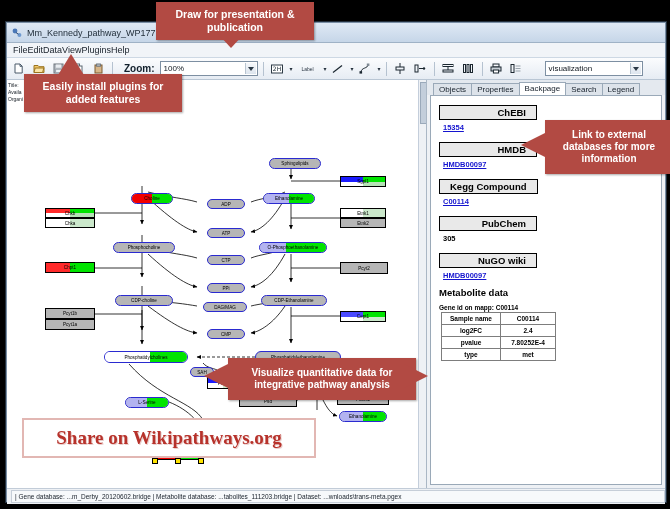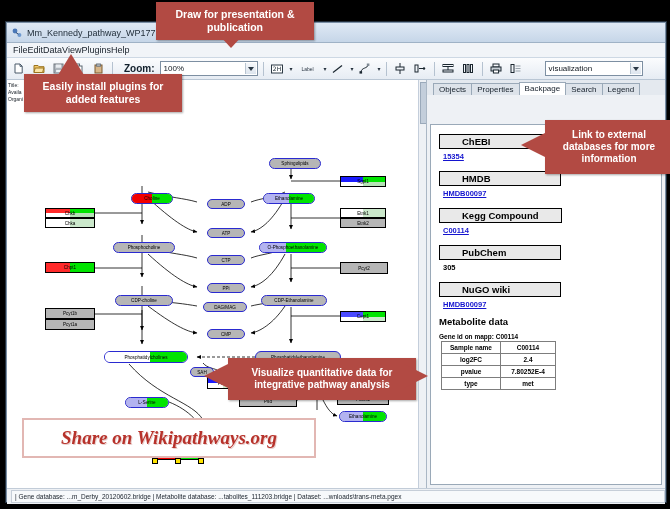--- a/index.html
+++ b/index.html
@@ -29,27 +29,27 @@
   .sep{width:1px;height:14px;background:#b5c2d0;margin:0 2px;}
   .mini-arrow{font-size:6px;color:#26323e;margin-left:1px;}
 
   .body-row{display:flex;height:calc(478px - 19px - 14px - 21px - 16px);}
   .canvas-wrap{position:relative;flex:1;background:#fff;border-right:1px solid #aab7c5;overflow:hidden;}
   .leftmeta{position:absolute;left:1px;top:2px;font-size:5px;line-height:7px;color:#21282f;}
   .vscroll{position:absolute;right:0;top:0;width:7px;height:100%;background:#eef1f5;border-left:1px solid #c4cedb;}
   .vscroll .thumb{position:absolute;top:2px;left:1px;width:5px;height:40px;background:#c3cedb;border:1px solid #9aa9ba;}
 
   
-  .rpanel{width:238px;background:#eef1f5;display:flex;flex-direction:column;gap:29px;}
+  .rpanel{width:238px;background:#eef1f5;display:flex;flex-direction:column;}
   .tabstrip{display:flex;align-items:flex-end;height:15px;padding-left:6px;background:#e4e9ef;gap:0;}
   .tab{font-size:8px;padding:1px 5px 1px 5px;border:1px solid #9aa9b8;border-bottom:none;background:#dde3ea;color:#16202b;margin-right:-1px;}
   .tab.active{background:#fff;padding-bottom:2px;position:relative;z-index:2;}
   .rcontent{flex:1;background:#fff;border:1px solid #9aa9b8;margin:0 3px 3px 3px;overflow:hidden;position:relative;padding:6px 0 0 8px;}
   .dbhead{display:inline-block;border:1px solid #000;background:#e9e9e9;font-size:9.5px;font-weight:bold;
-          color:#000;padding:1px 22px;min-width:76px;}
+          color:#000;padding:1px 10px;min-width:76px;text-align:right;}
   .dblink{font-size:7.5px;color:#1414cf;text-decoration:underline;margin:3px 0 0 4px;display:block;font-weight:bold;}
   .dbplain{font-size:7.5px;color:#000;margin:3px 0 0 4px;display:block;font-weight:bold;}
   .dbgroup{margin-bottom:7px;}
   .exprtitle{font-size:9.5px;font-weight:bold;color:#000;margin:2px 0 6px 0;}
   .genid{font-size:6.5px;color:#000;font-weight:bold;margin-bottom:1px;}
   table.expr{border-collapse:collapse;margin-left:2px;}
   table.expr td{border:1px solid #7d7d7d;font-size:6.5px;font-weight:bold;color:#000;
                 padding:1.5px 3px;text-align:center;height:8px;}
   table.expr td.k{width:52px;}
   table.expr td.v{width:48px;}
@@ -59,21 +59,21 @@
   .statusbar span{font-size:6.5px;color:#18202a;white-space:nowrap;}
 
   
   .callout{position:absolute;background:#b24a43;color:#fff;font-weight:bold;text-align:center;
            font-size:10.5px;line-height:13px;z-index:40;display:flex;align-items:center;justify-content:center;
            box-shadow:1px 1px 2px rgba(0,0,0,.35);padding:3px 6px;}
   .ar-down{position:absolute;width:0;height:0;z-index:40;}
 
   .share{position:absolute;left:22px;top:418px;width:290px;height:36px;background:#fff;border:2px solid #e2b7b3;
          display:flex;align-items:center;justify-content:center;z-index:35;}
-  .share span{font-family:"Liberation Serif",serif;font-style:italic;font-weight:bold;font-size:19px;color:#b7322b;
+  .share span{font-family:"Liberation Serif",serif;font-weight:bold;font-size:19px;color:#b7322b;
               text-shadow:1px 1px 0 #e9cfcd;}
 
   
   .node{position:absolute;box-sizing:border-box;display:flex;align-items:center;justify-content:center;
         font-size:4.6px;color:#000;text-align:center;overflow:hidden;line-height:5px;}
   .met{border:1px solid #2a2ad0;border-radius:8px;background:#b6b6b6;}
   .met .lbl{position:relative;z-index:3;font-size:4.6px;}
   .gene{border:1px solid #000;background:#b6b6b6;}
   .half{position:absolute;top:0;height:100%;z-index:1;}
   svg.edges{position:absolute;left:0;top:0;}

